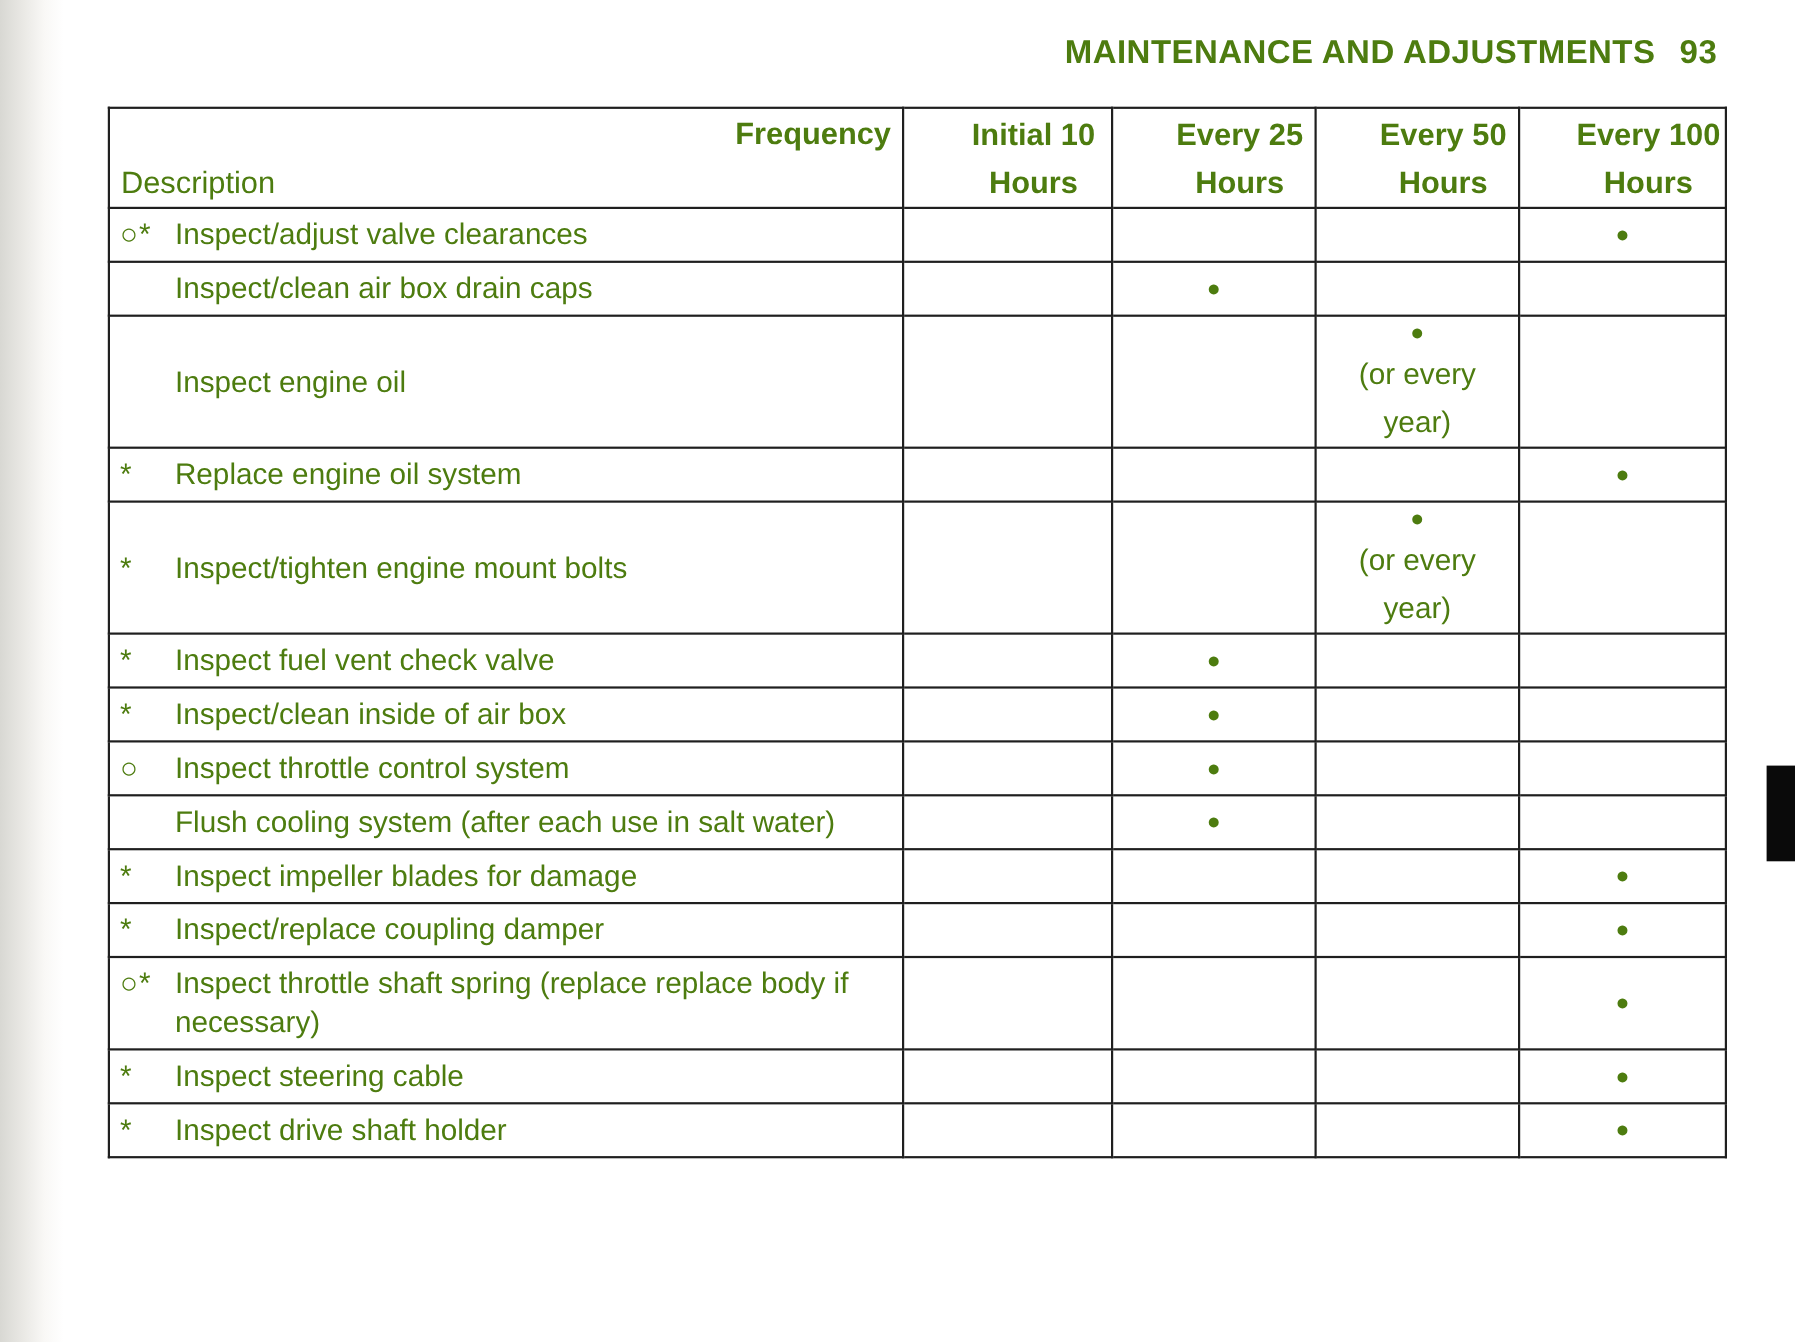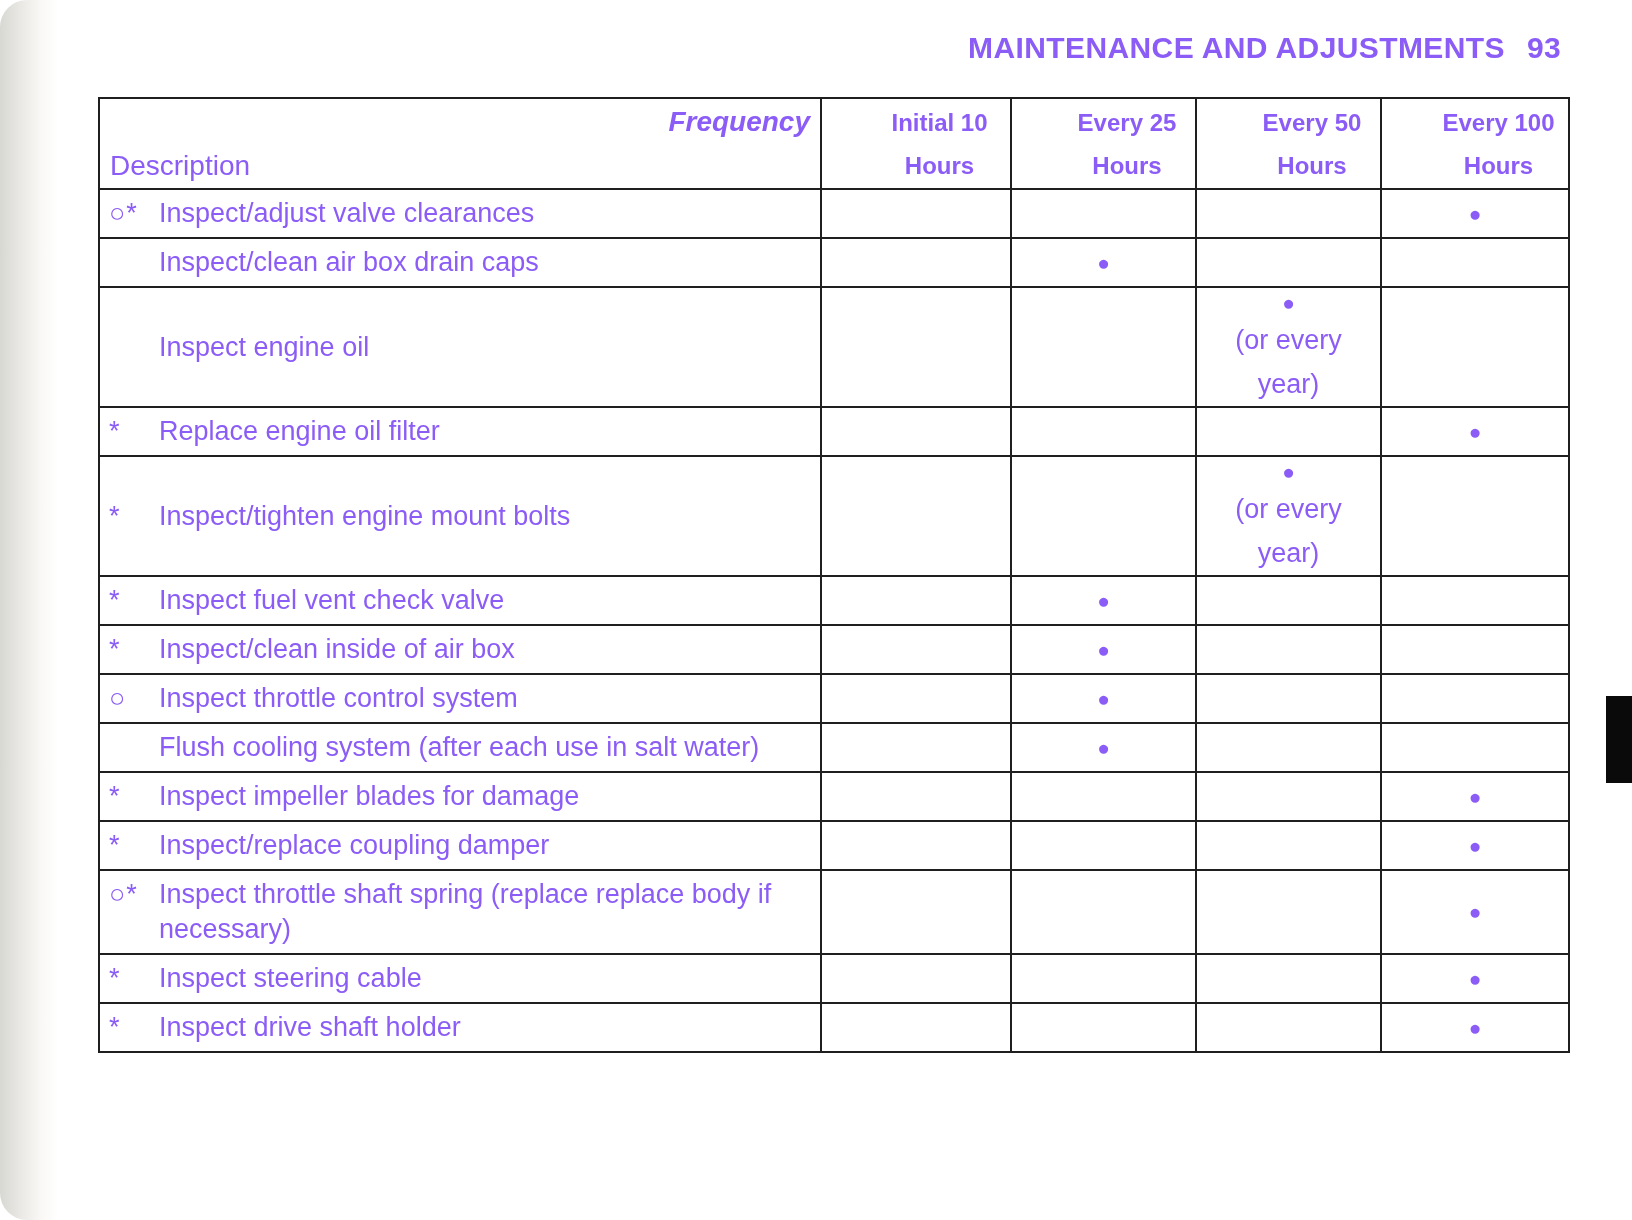--- a/index.html
+++ b/index.html
@@ -7,22 +7,21 @@
     padding: 0;
     background: #ffffff;
     font-family: "Liberation Sans", sans-serif;
   }
   .page {
     position: relative;
     width: 1632px;
     height: 1220px;
     background: #ffffff;
     overflow: hidden;
-    color: #8b5cf6;
-    border-radius: 27px;
+    color: #4d7c0f;
   }
   
   .left-shade {
     position: absolute;
     left: 0; top: 0;
     width: 58px; height: 100%;
     background: linear-gradient(to right, #d8d8d3 0%, #e9e8e4 35%, #f9f8f6 70%, #ffffff 100%);
   }
   
   .page-header {
@@ -52,26 +51,26 @@
   }
   
   .schedule thead th { height: 89px; vertical-align: middle; }
   .corner-inner {
     display: flex;
     flex-direction: column;
     justify-content: space-between;
     height: 76px;
     padding: 7px 10px 6px 10px;
   }
-  .corner-inner .freq  { align-self: flex-end;   font-size: 28px; font-weight: bold; font-style: italic; }
+  .corner-inner .freq  { align-self: flex-end;   font-size: 28px; font-weight: bold; }
   .corner-inner .descr { align-self: flex-start; font-size: 28px; font-weight: normal; }
   .hours-head { text-align: center; }
   .hours-head span {
     display: block;
-    font-size: 24px;
+    font-size: 28px;
     font-weight: bold;
     line-height: 43px;
     padding-left: 47px;
   }
   
   .schedule tbody td { height: 47px; vertical-align: middle; }
   .desc-cell-inner {
     display: flex;
     align-items: flex-start;
     padding: 6px 6px 6px 9px;
@@ -196,21 +195,21 @@
     <td class="mark-cell">
             <div class="dot">●</div>
             <div class="note">(or every year)</div>
           </td>
     <td class="mark-cell"></td>
   </tr>
         <tr>
     <td>
       <div class="desc-cell-inner">
         <span class="sym">*</span>
-        <span class="txt">Replace engine oil filter</span>
+        <span class="txt">Replace engine oil system</span>
       </div>
     </td>
     <td class="mark-cell"></td>
     <td class="mark-cell"></td>
     <td class="mark-cell"></td>
     <td class="mark-cell">
             <div class="dot">●</div>
           </td>
   </tr>
         <tr>

